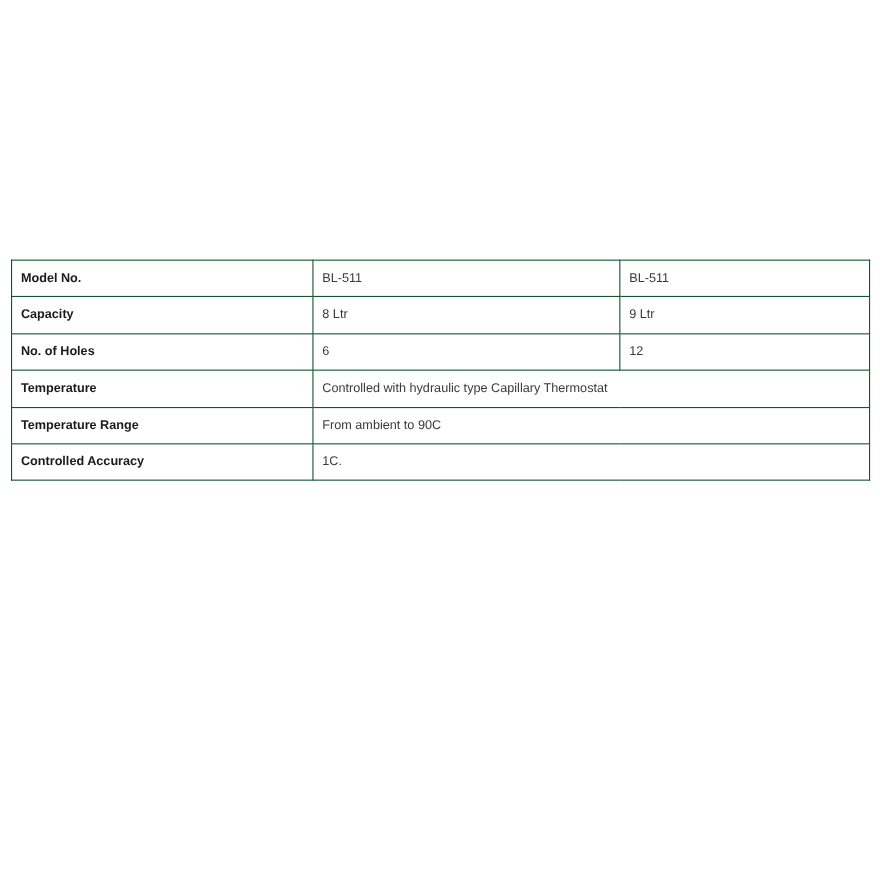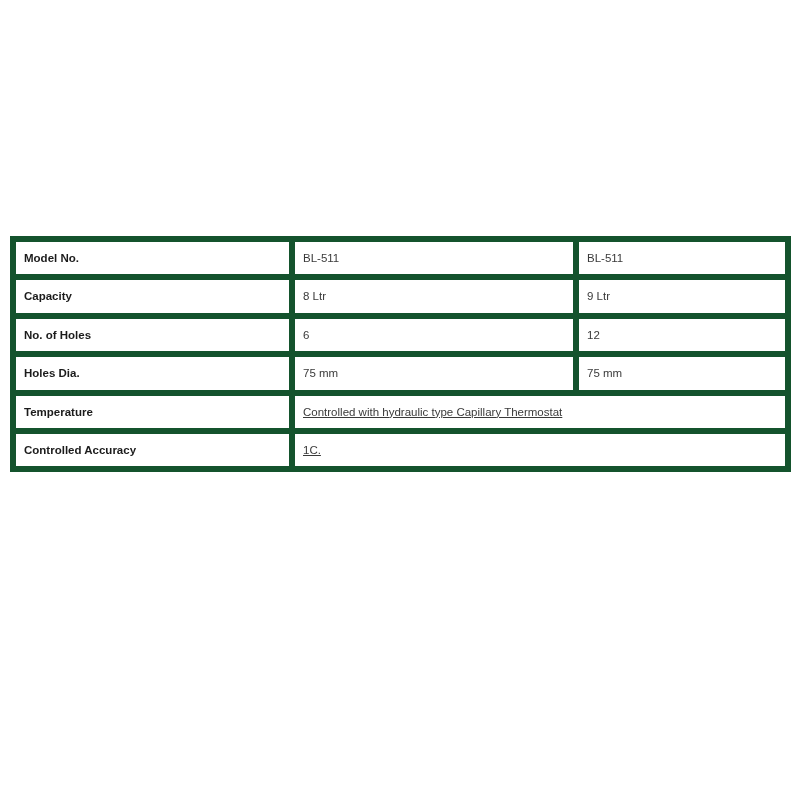--- a/index.html
+++ b/index.html
@@ -20,42 +20,41 @@
     left: 10px;
     top: 236px;
     width: 781px;
   }
   table.spec-table {
     width: 100%;
     border-collapse: collapse;
     table-layout: fixed;
   }
   table.spec-table td {
-    border: 6px solid #14532d;
+    border: 1px solid #14532d;
     padding: 9px 8px 9px 8px;
     font-size: 11.5px;
     line-height: 1.25;
     vertical-align: middle;
     height: 13px;
   }
   td.label {
     width: 257px;
     font-weight: bold;
     color: #1b1b1b;
   }
   td.v1 {
     width: 262px;
     color: #3a3a3a;
   }
   td.v2 {
     color: #3a3a3a;
   }
   td.span2 {
     color: #3a3a3a;
-    text-decoration: underline;
   }
 </style>
 </head>
 <body>
 
 <div class="spec-wrap">
   <table class="spec-table">
     <tbody>
         <tr>
           <td class="label">Model No.</td>
@@ -66,27 +65,26 @@
           <td class="label">Capacity</td>
           <td class="v1">8 Ltr</td>
           <td class="v2">9 Ltr</td>
         </tr>
         <tr>
           <td class="label">No. of Holes</td>
           <td class="v1">6</td>
           <td class="v2">12</td>
         </tr>
         <tr>
-          <td class="label">Holes Dia.</td>
-          <td class="v1">75 mm</td>
-          <td class="v2">75 mm</td>
+          <td class="label">Temperature</td>
+          <td class="span2" colspan="2">Controlled with hydraulic type Capillary Thermostat</td>
         </tr>
         <tr>
-          <td class="label">Temperature</td>
-          <td class="span2" colspan="2">Controlled with hydraulic type Capillary Thermostat</td>
+          <td class="label">Temperature Range</td>
+          <td class="span2" colspan="2">From ambient to 90C</td>
         </tr>
         <tr>
           <td class="label">Controlled Accuracy</td>
           <td class="span2" colspan="2">1C.</td>
         </tr>
       </tbody>
   </table>
 </div>
 
 </body></html>

